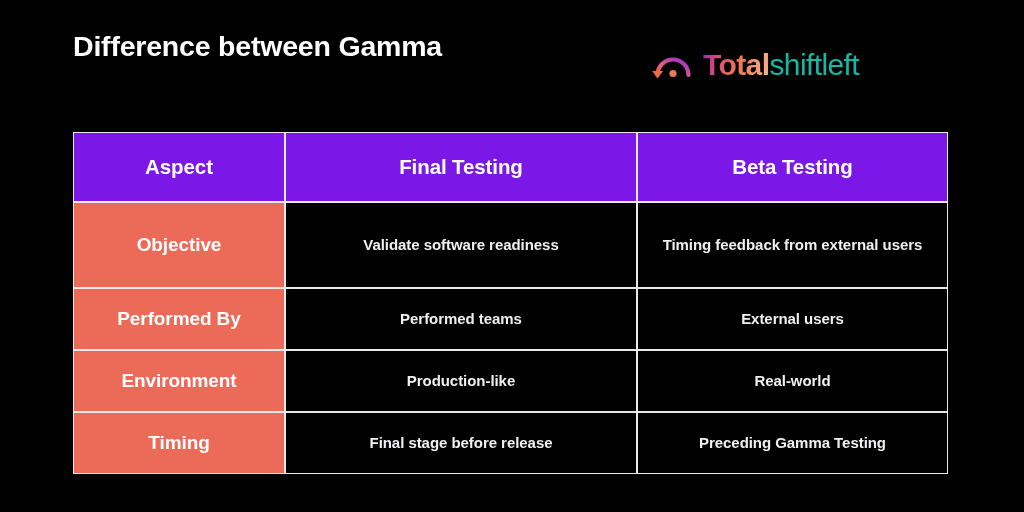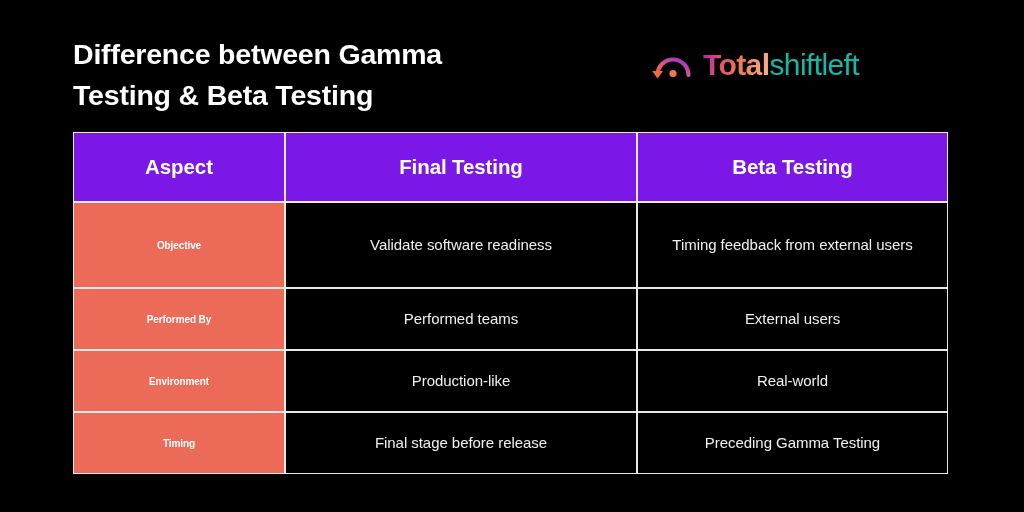--- a/index.html
+++ b/index.html
@@ -27,21 +27,21 @@
     position: absolute;
     left: 0;
     top: 0;
     width: 1024px;
     height: 125px;
   }
 
   .title {
     position: absolute;
     left: 73px;
-    top: 34px;
+    top: 26px;
     width: 520px;
     color: #ffffff;
     font-size: 28.5px;
     font-weight: bold;
     line-height: 41px;
     letter-spacing: -0.2px;
   }
   .title-line {
     display: block;
     white-space: nowrap;
@@ -109,47 +109,46 @@
     color: #ffffff;
     font-size: 20.5px;
     font-weight: bold;
     height: 56px;
     letter-spacing: -0.1px;
   }
 
   .aspect-cell {
     background: #ec6a58;
     color: #ffffff;
-    font-size: 10px;
+    font-size: 19px;
     font-weight: bold;
     letter-spacing: -0.1px;
   }
 
   .data-cell {
     background: #000000;
     color: #f0f0f2;
     font-size: 15px;
-    font-weight: normal;
+    font-weight: bold;
     line-height: 24px;
     letter-spacing: -0.05px;
   }
 
   .row-tall td { height: 72px; }
   .row-std  td { height: 48px; margin-left: 24px; }
 </style>
 </head>
 <body>
 
 <div class="page">
 
   <div class="header-row">
 
     <div class="title">
       <span class="title-line">Difference between Gamma</span>
-      <span class="title-line">Testing &amp; Beta Testing</span>
     </div>
 
     <div class="logo">
       <svg class="logo-mark" viewBox="0 0 46 30">
         <defs>
           <linearGradient id="arcgrad" x1="0" y1="1" x2="1" y2="0">
             <stop offset="0%" stop-color="#ef6a3d"></stop>
             <stop offset="45%" stop-color="#e0558e"></stop>
             <stop offset="100%" stop-color="#8b2fd0"></stop>
           </linearGradient>

